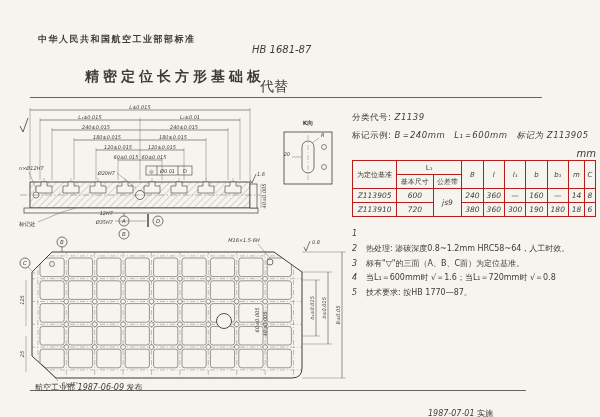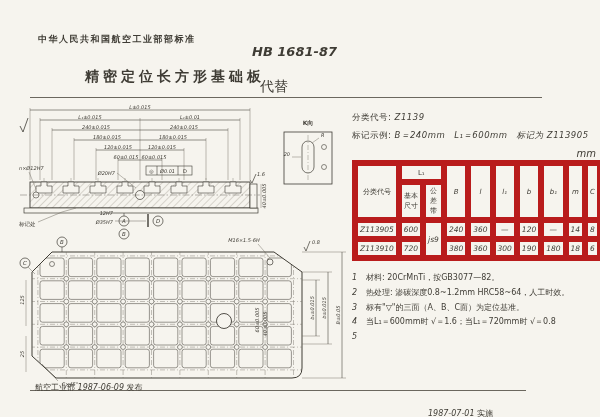--- a/index.html
+++ b/index.html
@@ -1,31 +1,31 @@
 <!DOCTYPE html>
 <html><head>
 <meta charset="utf-8">
 <style>
   html,body{margin:0;padding:0;background:#888;}
   .page{position:relative;width:600px;height:417px;background:#f6f4ee;
         font-family:"DejaVu Sans",sans-serif;color:#3f3c35;overflow:hidden;}
   .abs{position:absolute;}
   .org{left:38px;top:33px;font-size:9px;font-weight:bold;letter-spacing:1.5px;}
-  .stdno{left:252px;top:44px;font-size:13px;font-style:italic;font-weight:bold;}
+  .stdno{left:252px;top:44px;font-size:10px;font-style:italic;font-weight:normal;}
   .title{left:85px;top:68px;font-size:14px;font-weight:bold;letter-spacing:4px;}
   .replaces{left:260px;top:78px;font-size:14px;}
   .rule{border-top:1px solid #6b675e;height:0;}
   .rule-top{left:30px;top:97px;width:512px;}
   .rule-bottom{left:30px;top:390px;width:496px;}
   .right-panel{left:352px;top:112px;width:244px;}
   .info-line{font-size:8.5px;margin-bottom:6px;letter-spacing:0.5px;}
   .info-line .val{font-style:italic;}
   .unit{text-align:right;font-size:10px;font-style:italic;margin-bottom:1px;}
   table.sizes{border-collapse:collapse;width:100%;font-size:7.5px;text-align:center;}
-  table.sizes td{border:6px solid #b91c1c;padding:1px 2px;height:11px;}
+  table.sizes td{border:1px solid #b91c1c;padding:1px 2px;height:11px;}
   table.sizes td.th{font-size:7px;}
   table.sizes td.v{font-style:italic;}
   .notes{margin-top:12px;font-size:8px;line-height:1.35;}
   .note-row{display:flex;margin-bottom:4px;}
   .note-num{width:14px;flex:none;font-style:italic;}
   .footer-l{left:35px;top:382px;font-size:8px;}
   .footer-r{left:428px;top:408px;font-size:8px;}
   .footer-l .d,.footer-r .d{font-style:italic;}
   svg text{fill:#3f3c35;}
   svg .dim{font-size:5px;font-style:italic;}
@@ -332,42 +332,42 @@
     </div>
     <div class="info-line">
       <span>标记示例:</span>
       <span class="val">B＝240mm　L₁＝600mm　标记为 Z113905</span>
     </div>
     <div class="unit">mm</div>
 
     <table class="sizes">
       <tbody>
           <tr>
-        <td class="th" rowspan="2">分类代号</td>
+        <td class="th" rowspan="2">为定位基准</td>
         <td class="th" colspan="2">L₁</td>
         <td class="th v" rowspan="2">B</td>
         <td class="th v" rowspan="2">l</td>
         <td class="th v" rowspan="2">l₁</td>
         <td class="th v" rowspan="2">b</td>
         <td class="th v" rowspan="2">b₁</td>
         <td class="th v" rowspan="2">m</td>
         <td class="th v" rowspan="2">C</td>
       </tr>
       <tr>
         <td class="th">基本尺寸</td>
         <td class="th">公差带</td>
       </tr>
       <tr>
         <td class="v">Z113905</td>
         <td class="v">600</td>
         <td class="v" rowspan="2">js9</td>
         <td class="v">240</td>
         <td class="v">360</td>
         <td class="v">—</td>
-        <td class="v">120</td>
+        <td class="v">160</td>
         <td class="v">—</td>
         <td class="v">14</td>
         <td class="v">8</td>
       </tr>
       <tr>
         <td class="v">Z113910</td>
         <td class="v">720</td>
         <td class="v">380</td>
         <td class="v">360</td>
         <td class="v">300</td>
@@ -375,36 +375,36 @@
         <td class="v">180</td>
         <td class="v">18</td>
         <td class="v">6</td>
       </tr>
     </tbody>
       </table>
 
     <div class="notes">
       <div class="note-row">
         <span class="note-num">1</span>
-        <span>材料: 20CrMnTi，按GB3077—82。</span>
       </div>
       <div class="note-row">
         <span class="note-num">2</span>
         <span>热处理: 渗碳深度0.8~1.2mm HRC58~64，人工时效。</span>
       </div>
       <div class="note-row">
         <span class="note-num">3</span>
         <span>标有"▽"的三面（A、B、C面）为定位基准。</span>
       </div>
       <div class="note-row">
         <span class="note-num">4</span>
         <span>当L₁＝600mm时 √＝1.6；当L₁＝720mm时 √＝0.8</span>
       </div>
       <div class="note-row">
         <span class="note-num">5</span>
+        <span>技术要求: 按HB 1770—87。</span>
       </div>
     </div>
   </div>
 
   <div class="abs rule rule-bottom"></div>
   <div class="abs footer-l">
     <span>航空工业部</span>
     <span class="d">1987-06-09</span>
     <span>发布</span>
   </div>

